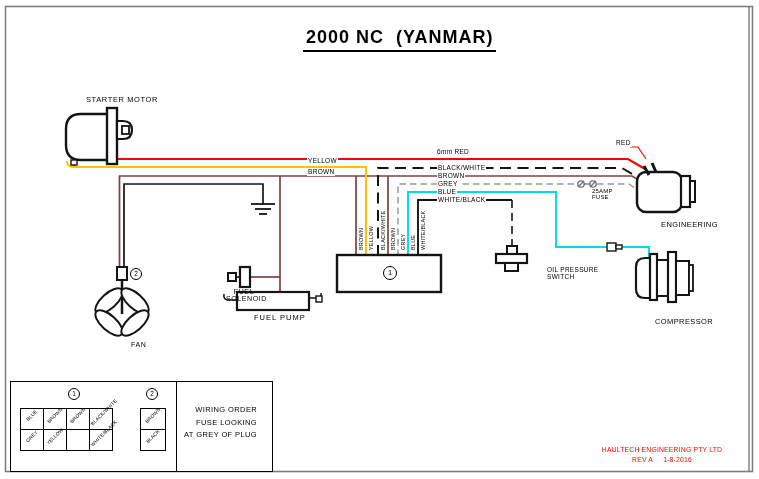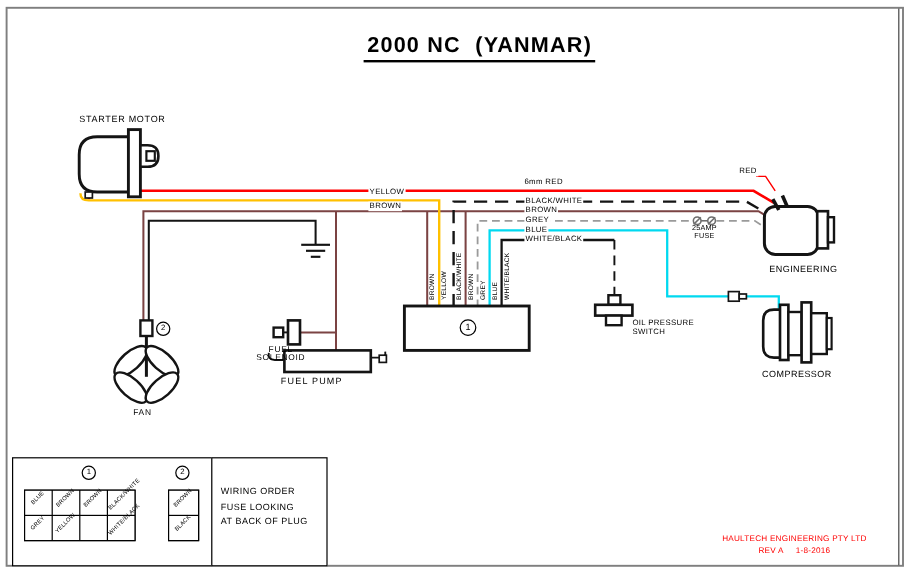--- a/index.html
+++ b/index.html
@@ -1,32 +1,32 @@
 <!DOCTYPE html>
 <html><head>
 <meta charset="utf-8">
 <style>
   html,body{margin:0;padding:0;background:#fff;width:759px;height:479px;overflow:hidden;}
   body{font-family:"Liberation Sans",sans-serif;color:#111;position:relative;}
-  .lbl{position:absolute;font-size:7px;letter-spacing:.6px;white-space:nowrap;color:#000;}
+  .lbl{position:absolute;font-size:7px;letter-spacing:.6px;white-space:nowrap;color:#000;margin-left:20px;}
   .wlbl{position:absolute;font-size:6.5px;letter-spacing:.3px;white-space:nowrap;background:#fff;padding:0 1px;line-height:8px;color:#000;}
   .vlbl{position:absolute;font-size:5.5px;letter-spacing:.2px;white-space:nowrap;transform:rotate(-90deg);transform-origin:0 0;color:#000;}
   .circ{position:absolute;border:1.2px solid #000;border-radius:50%;background:#fff;text-align:center;color:#000;}
   .panel{position:absolute;border:1.5px solid #000;background:#fff;box-sizing:border-box;}
   .grid{position:absolute;background:#000;display:grid;gap:1.3px;border:1.4px solid #000;}
   .grid .cell{background:#fff;position:relative;overflow:visible;}
   .grid .cell span{position:absolute;left:50%;top:50%;width:26px;margin-left:-13px;margin-top:-6px;
      text-align:center;font-size:4.8px;line-height:1.05;letter-spacing:.2px;
      transform:rotate(-45deg);color:#000;}
   #title{position:absolute;left:303px;top:27px;font-size:18px;font-weight:bold;letter-spacing:1px;
      white-space:pre;border-bottom:2.2px solid #000;padding:0 3px 2px 3px;color:#000;text-align:center;}
   #footer{position:absolute;left:578px;top:445px;width:168px;text-align:center;color:#f00;}
   #footer div{font-size:6.8px;letter-spacing:.2px;white-space:pre;line-height:9.5px;}
   .note{position:absolute;left:184px;top:404px;}
-  .note div{font-size:7.5px;letter-spacing:.4px;line-height:12.5px;white-space:nowrap;color:#000;}
+  .note div{font-size:7.5px;letter-spacing:.4px;line-height:12.5px;white-space:nowrap;color:#000;text-align:right;}
   svg{position:absolute;left:0;top:0;}
 </style>
 </head>
 <body>
 
 <svg width="759" height="479" viewBox="0 0 759 479">
 
   <rect x="5.5" y="6.5" width="747" height="465" fill="none" stroke-width="1.6" stroke="#7f7f7f"></rect>
   <line x1="749" y1="7" x2="749" y2="471" stroke="#444" stroke-width="1"></line>
 
@@ -145,21 +145,21 @@
   <div class="lbl" style="position:static;font-size:6.5px;letter-spacing:.3px;">OIL PRESSURE</div>
   <div class="lbl" style="position:static;font-size:6.5px;letter-spacing:.3px;">SWITCH</div>
 </div>
 
 <div style="position:absolute;left:572px;top:188px;width:30px;text-align:center;">
   <div class="lbl" style="position:static;font-size:6px;letter-spacing:.2px;">25AMP</div>
   <div class="lbl" style="position:static;font-size:6px;letter-spacing:.2px;">FUSE</div>
 </div>
 
 <div class="lbl" style="left:641px;top:220px;font-size:7.5px;letter-spacing:.4px;">ENGINEERING</div>
-<div class="lbl" style="left:635px;top:307px;font-size:7.5px;letter-spacing:.4px;">COMPRESSOR</div>
+<div class="lbl" style="left:635px;top:317px;font-size:7.5px;letter-spacing:.4px;">COMPRESSOR</div>
 
 <div class="wlbl" style="left:307px;top:157px;">YELLOW</div>
 <div class="wlbl" style="left:307px;top:168px;">BROWN</div>
 <div class="wlbl" style="left:436px;top:148px;">6mm RED</div>
 <div class="wlbl" style="left:437px;top:164px;">BLACK/WHITE</div>
 <div class="wlbl" style="left:437px;top:172px;">BROWN</div>
 <div class="wlbl" style="left:437px;top:180px;">GREY</div>
 <div class="wlbl" style="left:437px;top:188px;">BLUE</div>
 <div class="wlbl" style="left:437px;top:196px;">WHITE/BLACK</div>
 <div class="wlbl" style="left:615px;top:139px;">RED</div>
@@ -213,19 +213,19 @@
       <span>BROWN</span>
     </div>
   <div class="cell">
       <span>BLACK</span>
     </div>
 </div>
 
 <div class="note">
   <div>WIRING ORDER</div>
   <div>FUSE LOOKING</div>
-  <div>AT BACK OF PLUG</div>
+  <div>AT GREY OF PLUG</div>
 </div>
 
 <div id="footer">
   <div>HAULTECH ENGINEERING PTY LTD</div>
   <div>REV A     1-8-2016</div>
 </div>
 
 </body></html>

